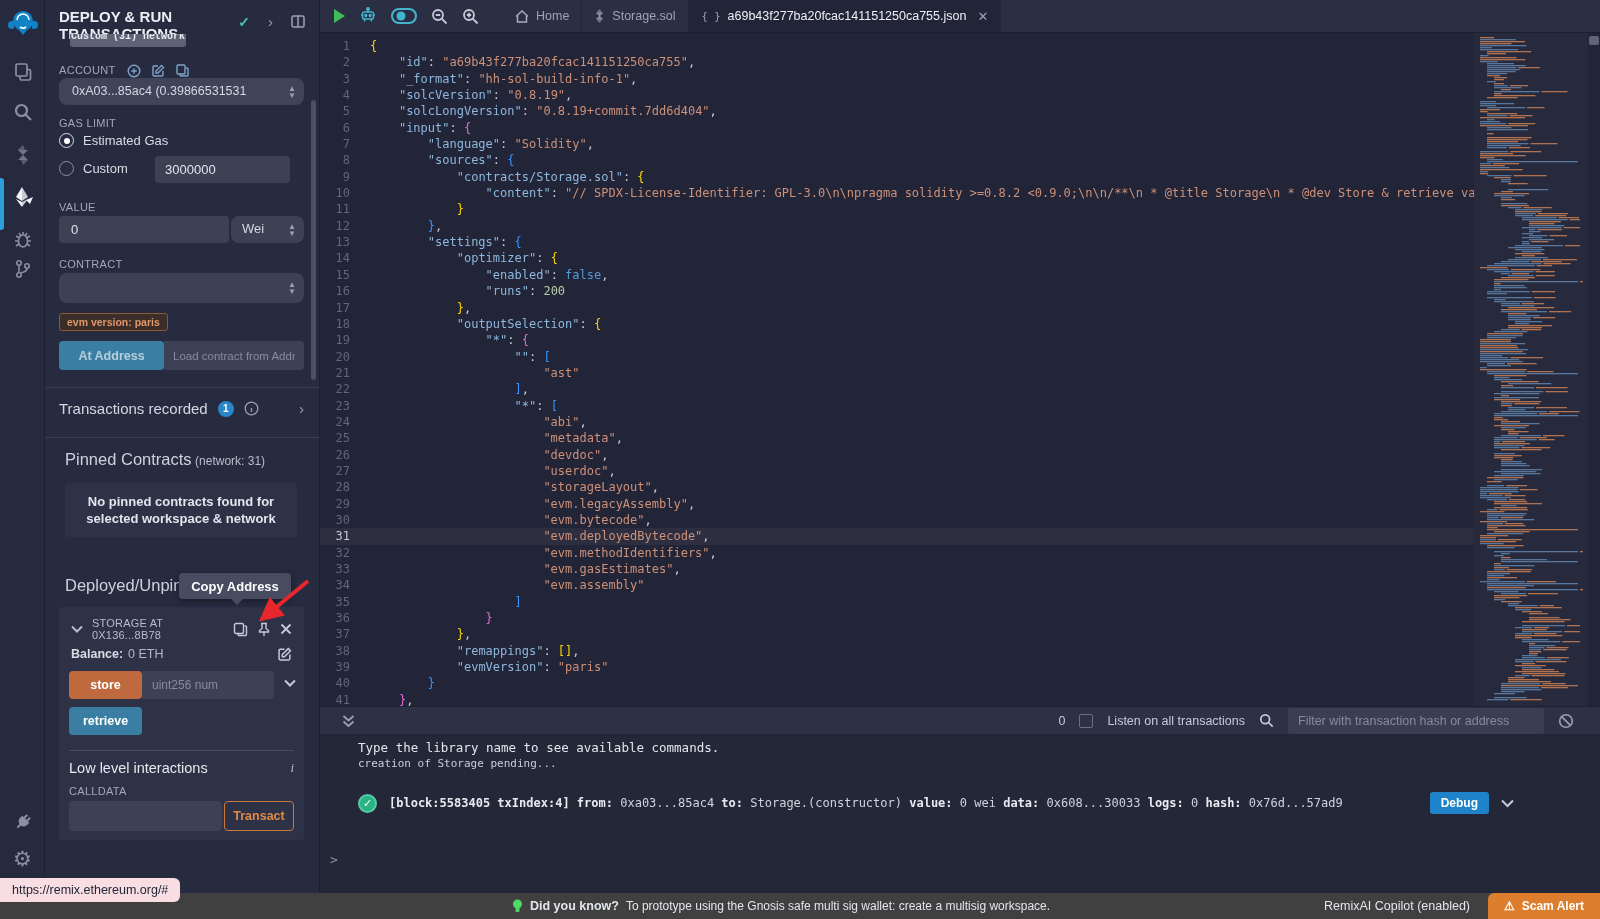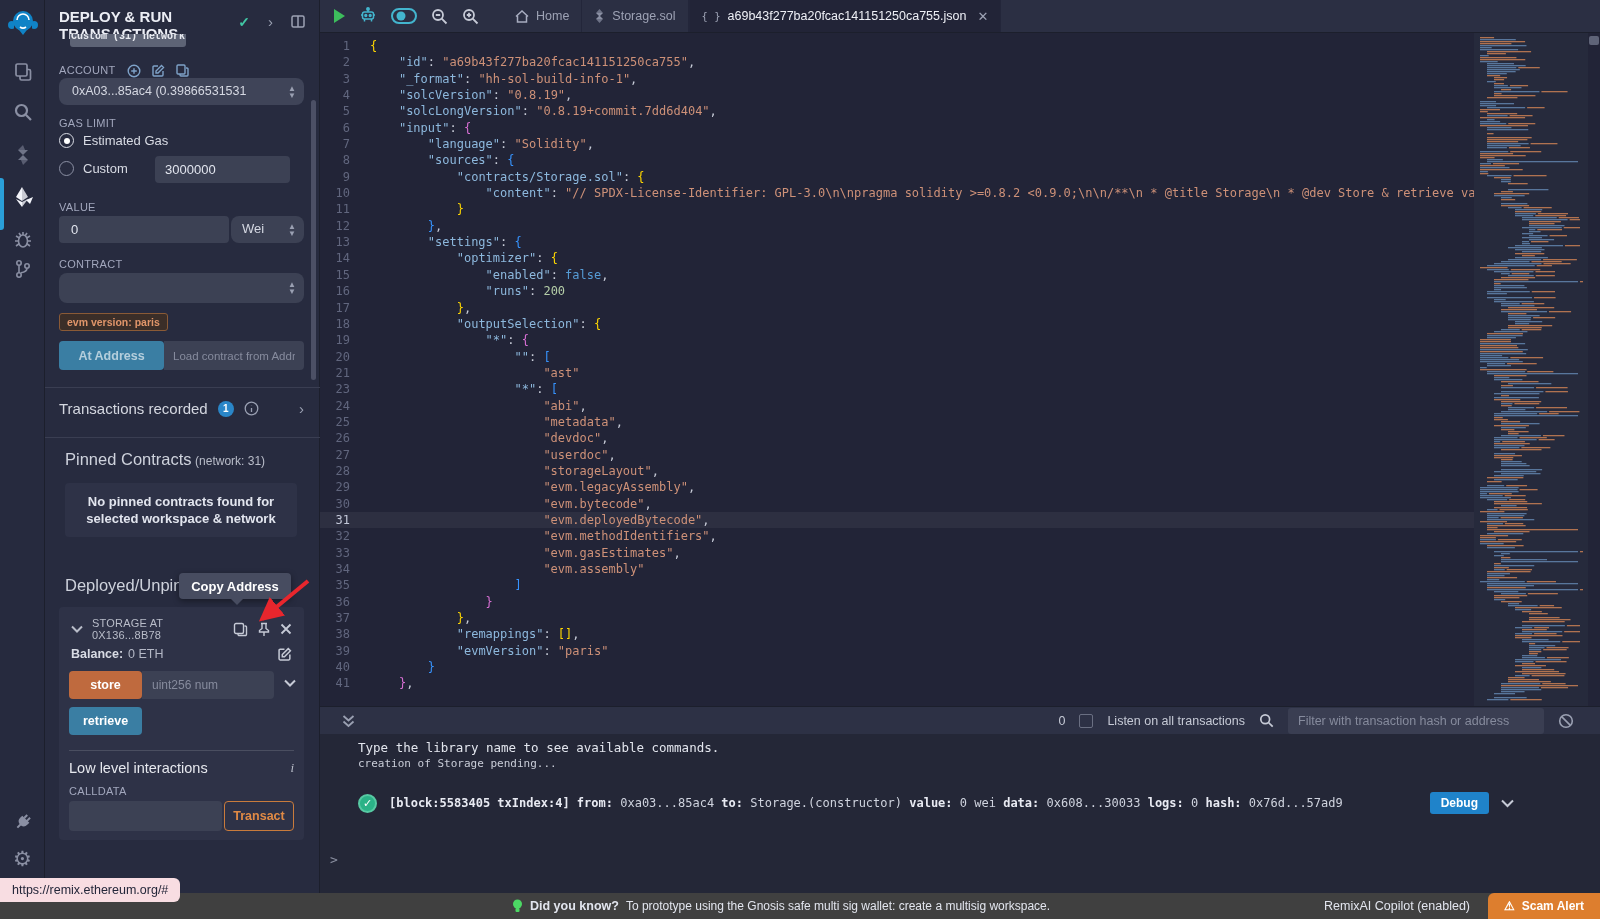--- a/index.html
+++ b/index.html
@@ -465,20 +465,24 @@
             <span class="lnum">19</span>
             <span class="ltxt"><span class="tk-p">                </span><span class="tk-k">"*"</span><span class="tk-p">: </span><span class="tk-m">{</span></span>
           </div>
           <div class="crow">
             <span class="lnum">20</span>
             <span class="ltxt"><span class="tk-p">                    </span><span class="tk-k">""</span><span class="tk-p">: </span><span class="tk-u">[</span></span>
           </div>
           <div class="crow">
             <span class="lnum">21</span>
             <span class="ltxt"><span class="tk-p">                        </span><span class="tk-s">"ast"</span></span>
+          </div>
+          <div class="crow">
+            <span class="lnum">22</span>
+            <span class="ltxt"><span class="tk-p">                    </span><span class="tk-u">]</span><span class="tk-p">,</span></span>
           </div>
           <div class="crow">
             <span class="lnum">23</span>
             <span class="ltxt"><span class="tk-p">                    </span><span class="tk-k">"*"</span><span class="tk-p">: </span><span class="tk-u">[</span></span>
           </div>
           <div class="crow">
             <span class="lnum">24</span>
             <span class="ltxt"><span class="tk-p">                        </span><span class="tk-s">"abi"</span><span class="tk-p">,</span></span>
           </div>
           <div class="crow">

